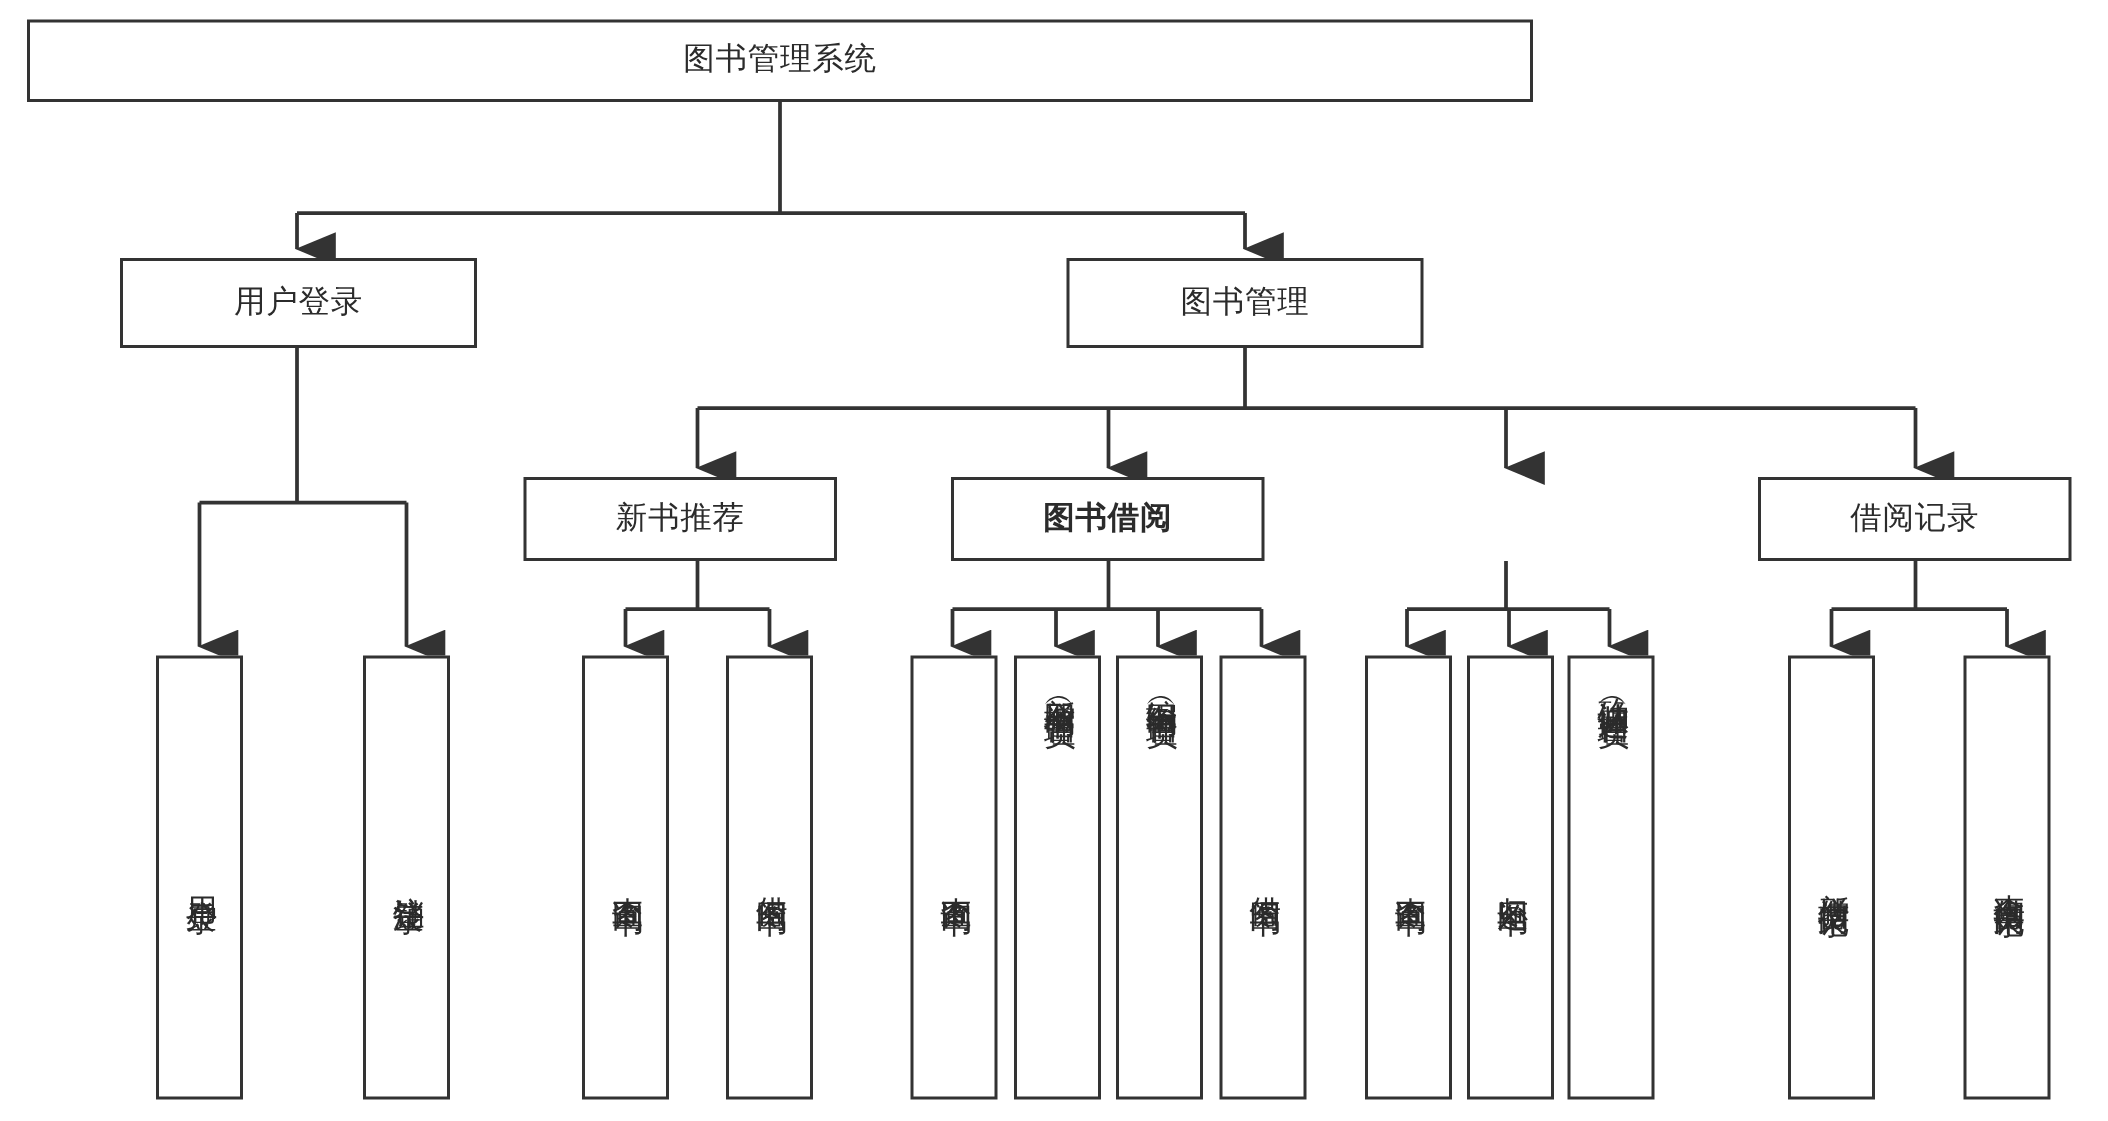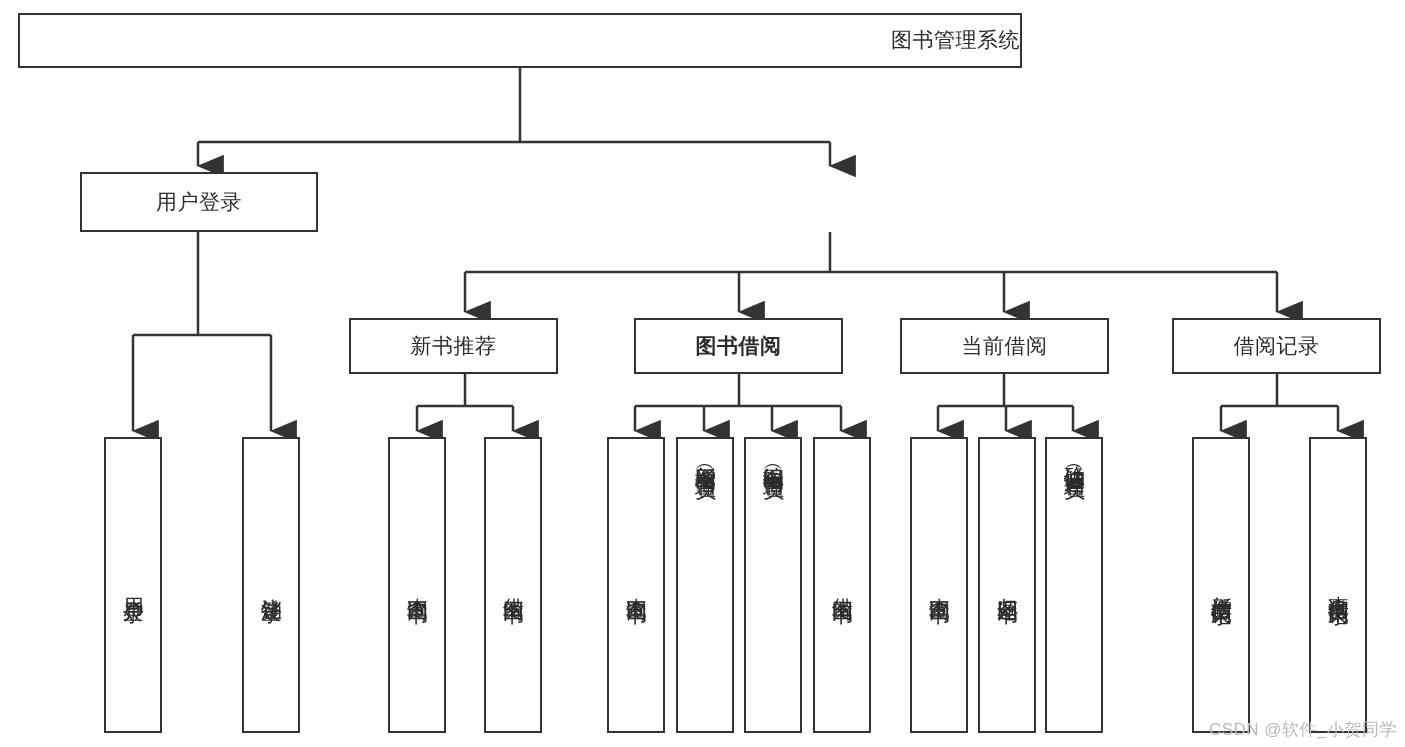--- a/index.html
+++ b/index.html
@@ -120,36 +120,36 @@
       <path d="M 1006 406 L 1006 431" marker-end="url(#arrow)"></path>
       <path d="M 1073 406 L 1073 431" marker-end="url(#arrow)"></path>
 
       <path d="M 1277 374 L 1277 406"></path>
       <path d="M 1221 406 L 1338 406"></path>
       <path d="M 1221 406 L 1221 431" marker-end="url(#arrow)"></path>
       <path d="M 1338 406 L 1338 431" marker-end="url(#arrow)"></path>
     </g>
   </svg>
 
-  <div class="node" style="left:18px; top:13px; width:1004px; height:55px;justify-content:flex-end;">
+  <div class="node" style="left:18px; top:13px; width:1004px; height:55px;">
     <span class="node-label">图书管理系统</span>
   </div>
 
   <div class="node" style="left:80px; top:172px; width:238px; height:60px;">
     <span class="node-label">用户登录</span>
+  </div>
+  <div class="node" style="left:711px; top:172px; width:238px; height:60px;">
+    <span class="node-label">图书管理</span>
   </div>
 
   <div class="node" style="left:349px; top:318px; width:209px; height:56px;">
     <span class="node-label">新书推荐</span>
   </div>
   <div class="node" style="left:634px; top:318px; width:209px; height:56px;font-weight:bold;">
     <span class="node-label">图书借阅</span>
-  </div>
-  <div class="node" style="left:900px; top:318px; width:209px; height:56px;">
-    <span class="node-label">当前借阅</span>
   </div>
   <div class="node" style="left:1172px; top:318px; width:209px; height:56px;justify-content:center;">
     <span class="node-label">借阅记录</span>
   </div>
 
   <div class="node leaf centered" style="left:104px; top:437px; width:58px; height:296px;">
     <span class="node-label">用户登录</span>
   </div>
   <div class="node leaf centered" style="left:242px; top:437px; width:58px; height:296px;">
     <span class="node-label">注销登录</span>
@@ -185,15 +185,14 @@
     <span class="node-label">确认归还（管理员）</span>
   </div>
 
   <div class="node leaf centered" style="left:1192px; top:437px; width:58px; height:296px;">
     <span class="node-label">新增借阅记录</span>
   </div>
   <div class="node leaf centered" style="left:1309px; top:437px; width:58px; height:296px;">
     <span class="node-label">查询借阅记录</span>
   </div>
 
-  <div id="watermark">CSDN @软件_小贺同学</div>
 
 </div>
 
 </body></html>

